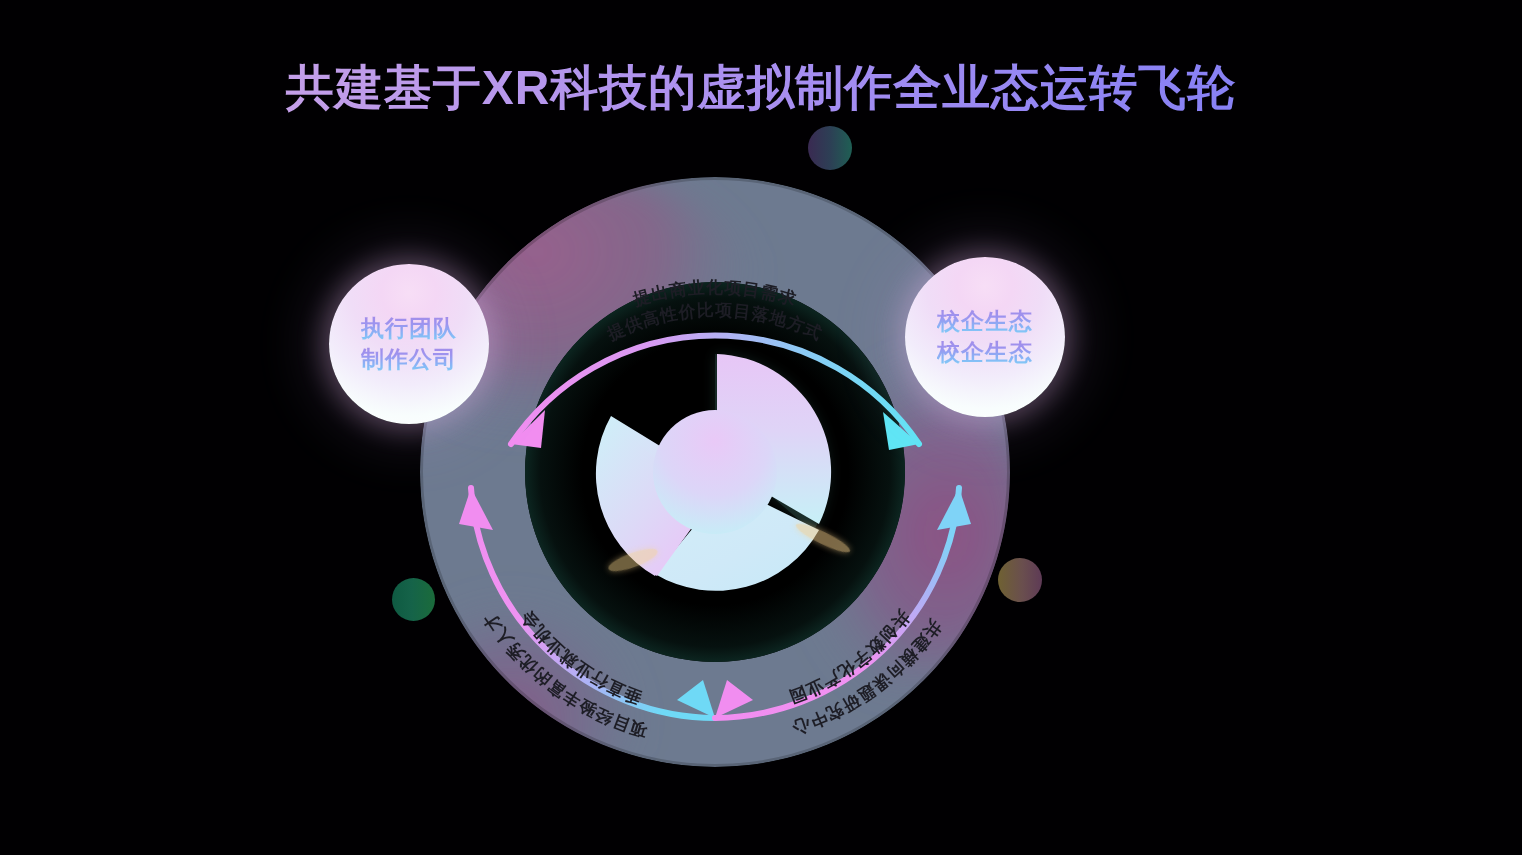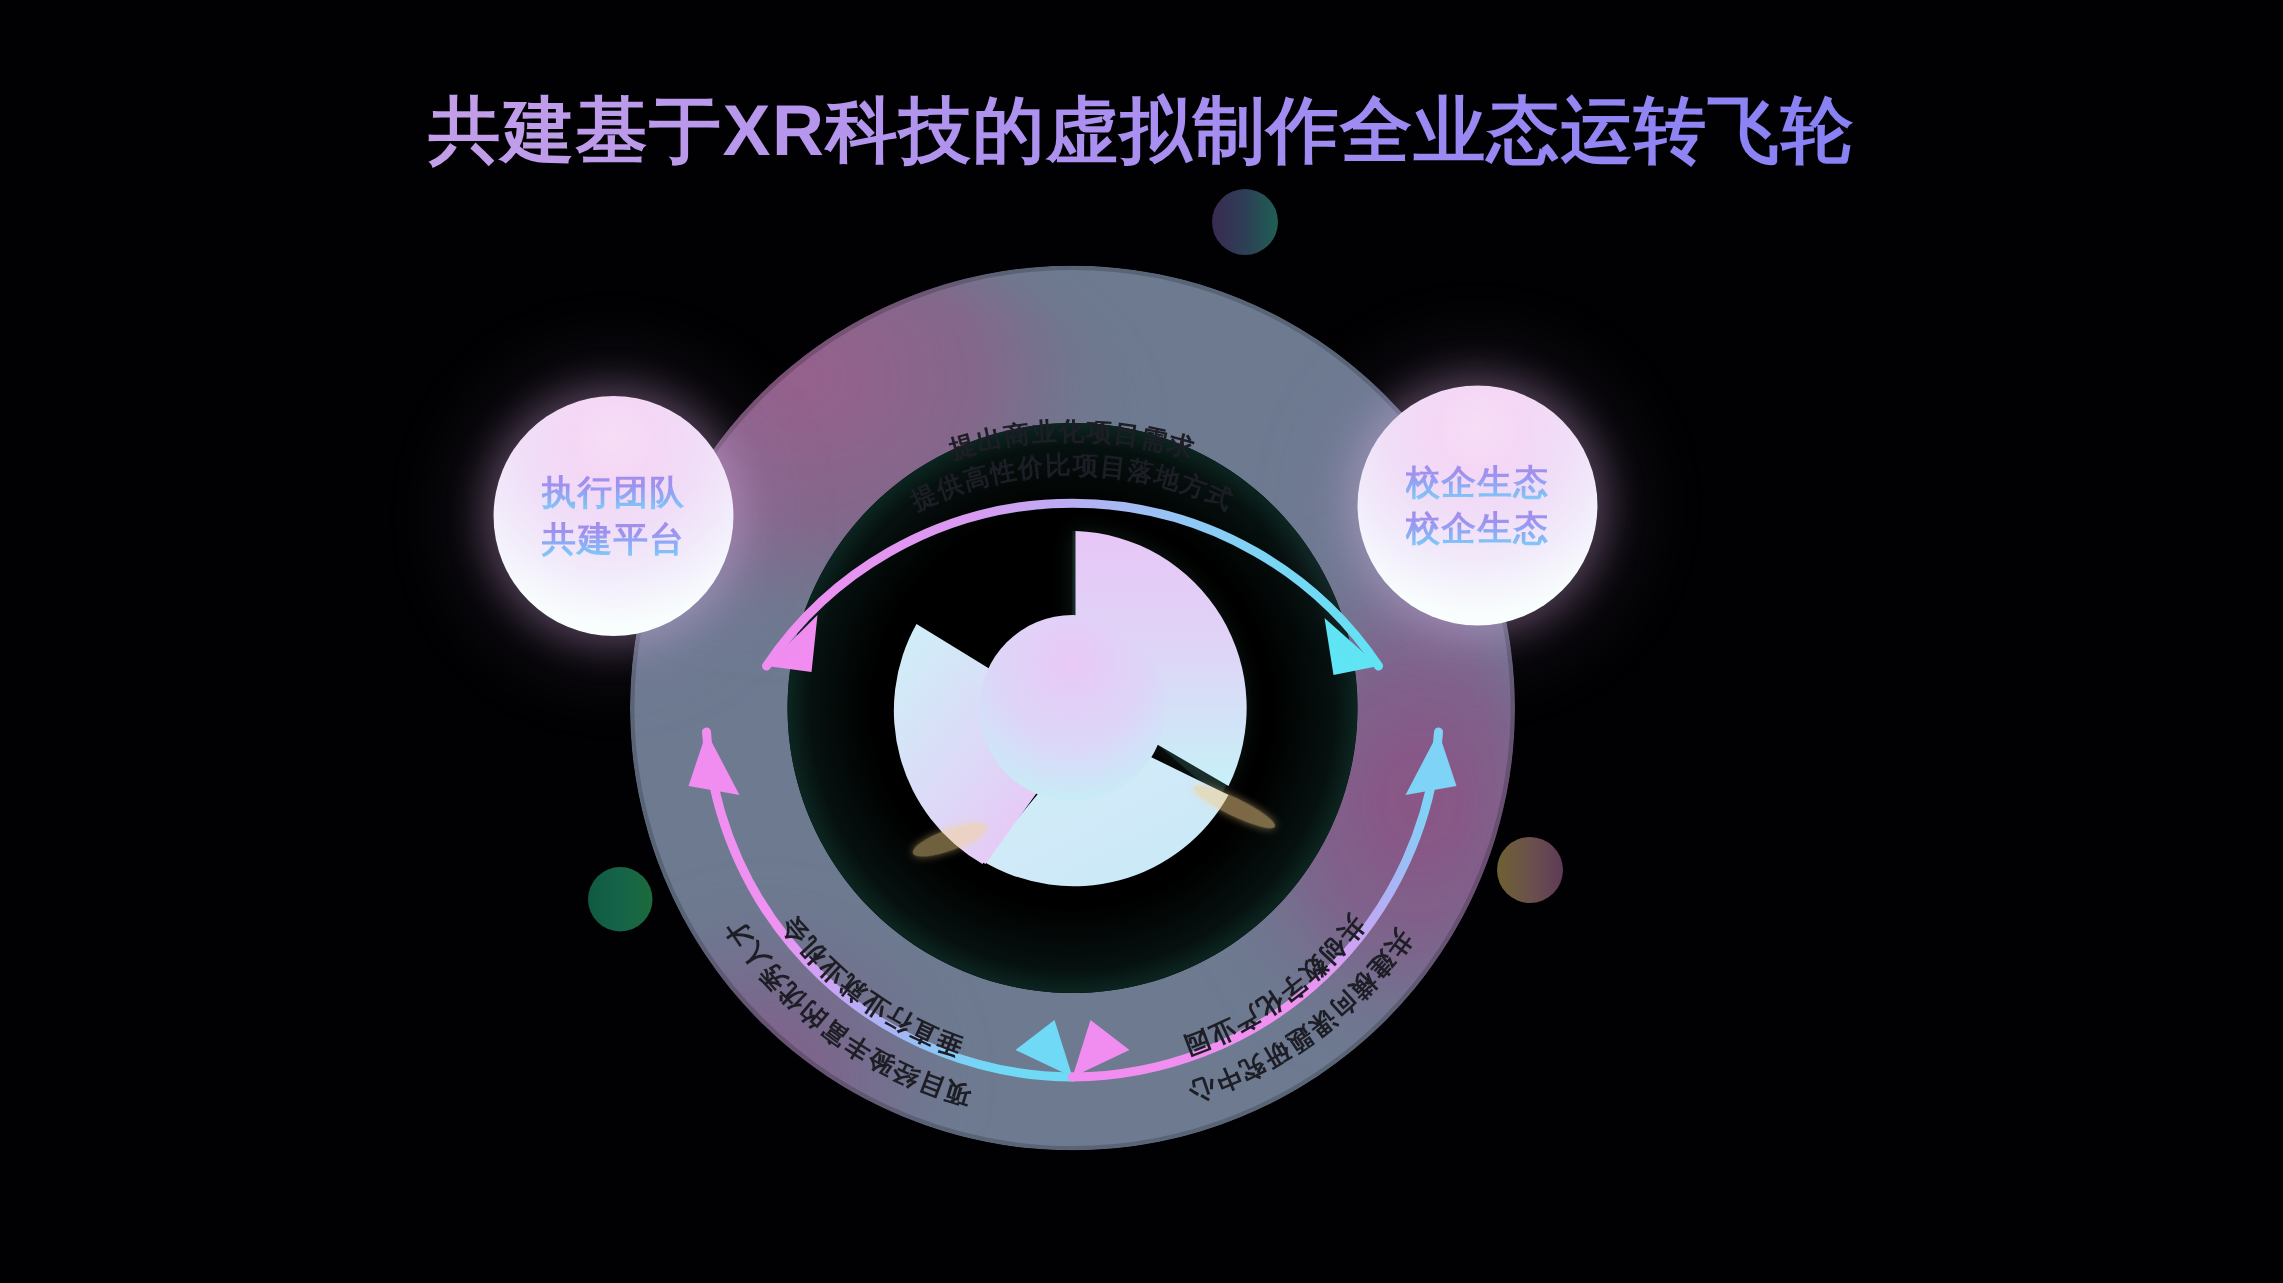--- a/index.html
+++ b/index.html
@@ -306,21 +306,21 @@
       </g>
     </svg>
   </div>
 
   <div class="dot" id="dot-top"></div>
   <div class="dot" id="dot-left"></div>
   <div class="dot" id="dot-right"></div>
 
   <div class="node" id="node-exec">
     <div class="nline">执行团队</div>
-    <div class="nline">共建平台</div>
+    <div class="nline">制作公司</div>
   </div>
 
   <div class="node" id="node-platform">
     <div class="nline">校企生态</div>
     <div class="nline">校企生态</div>
   </div>
 
 
 </div>
 

